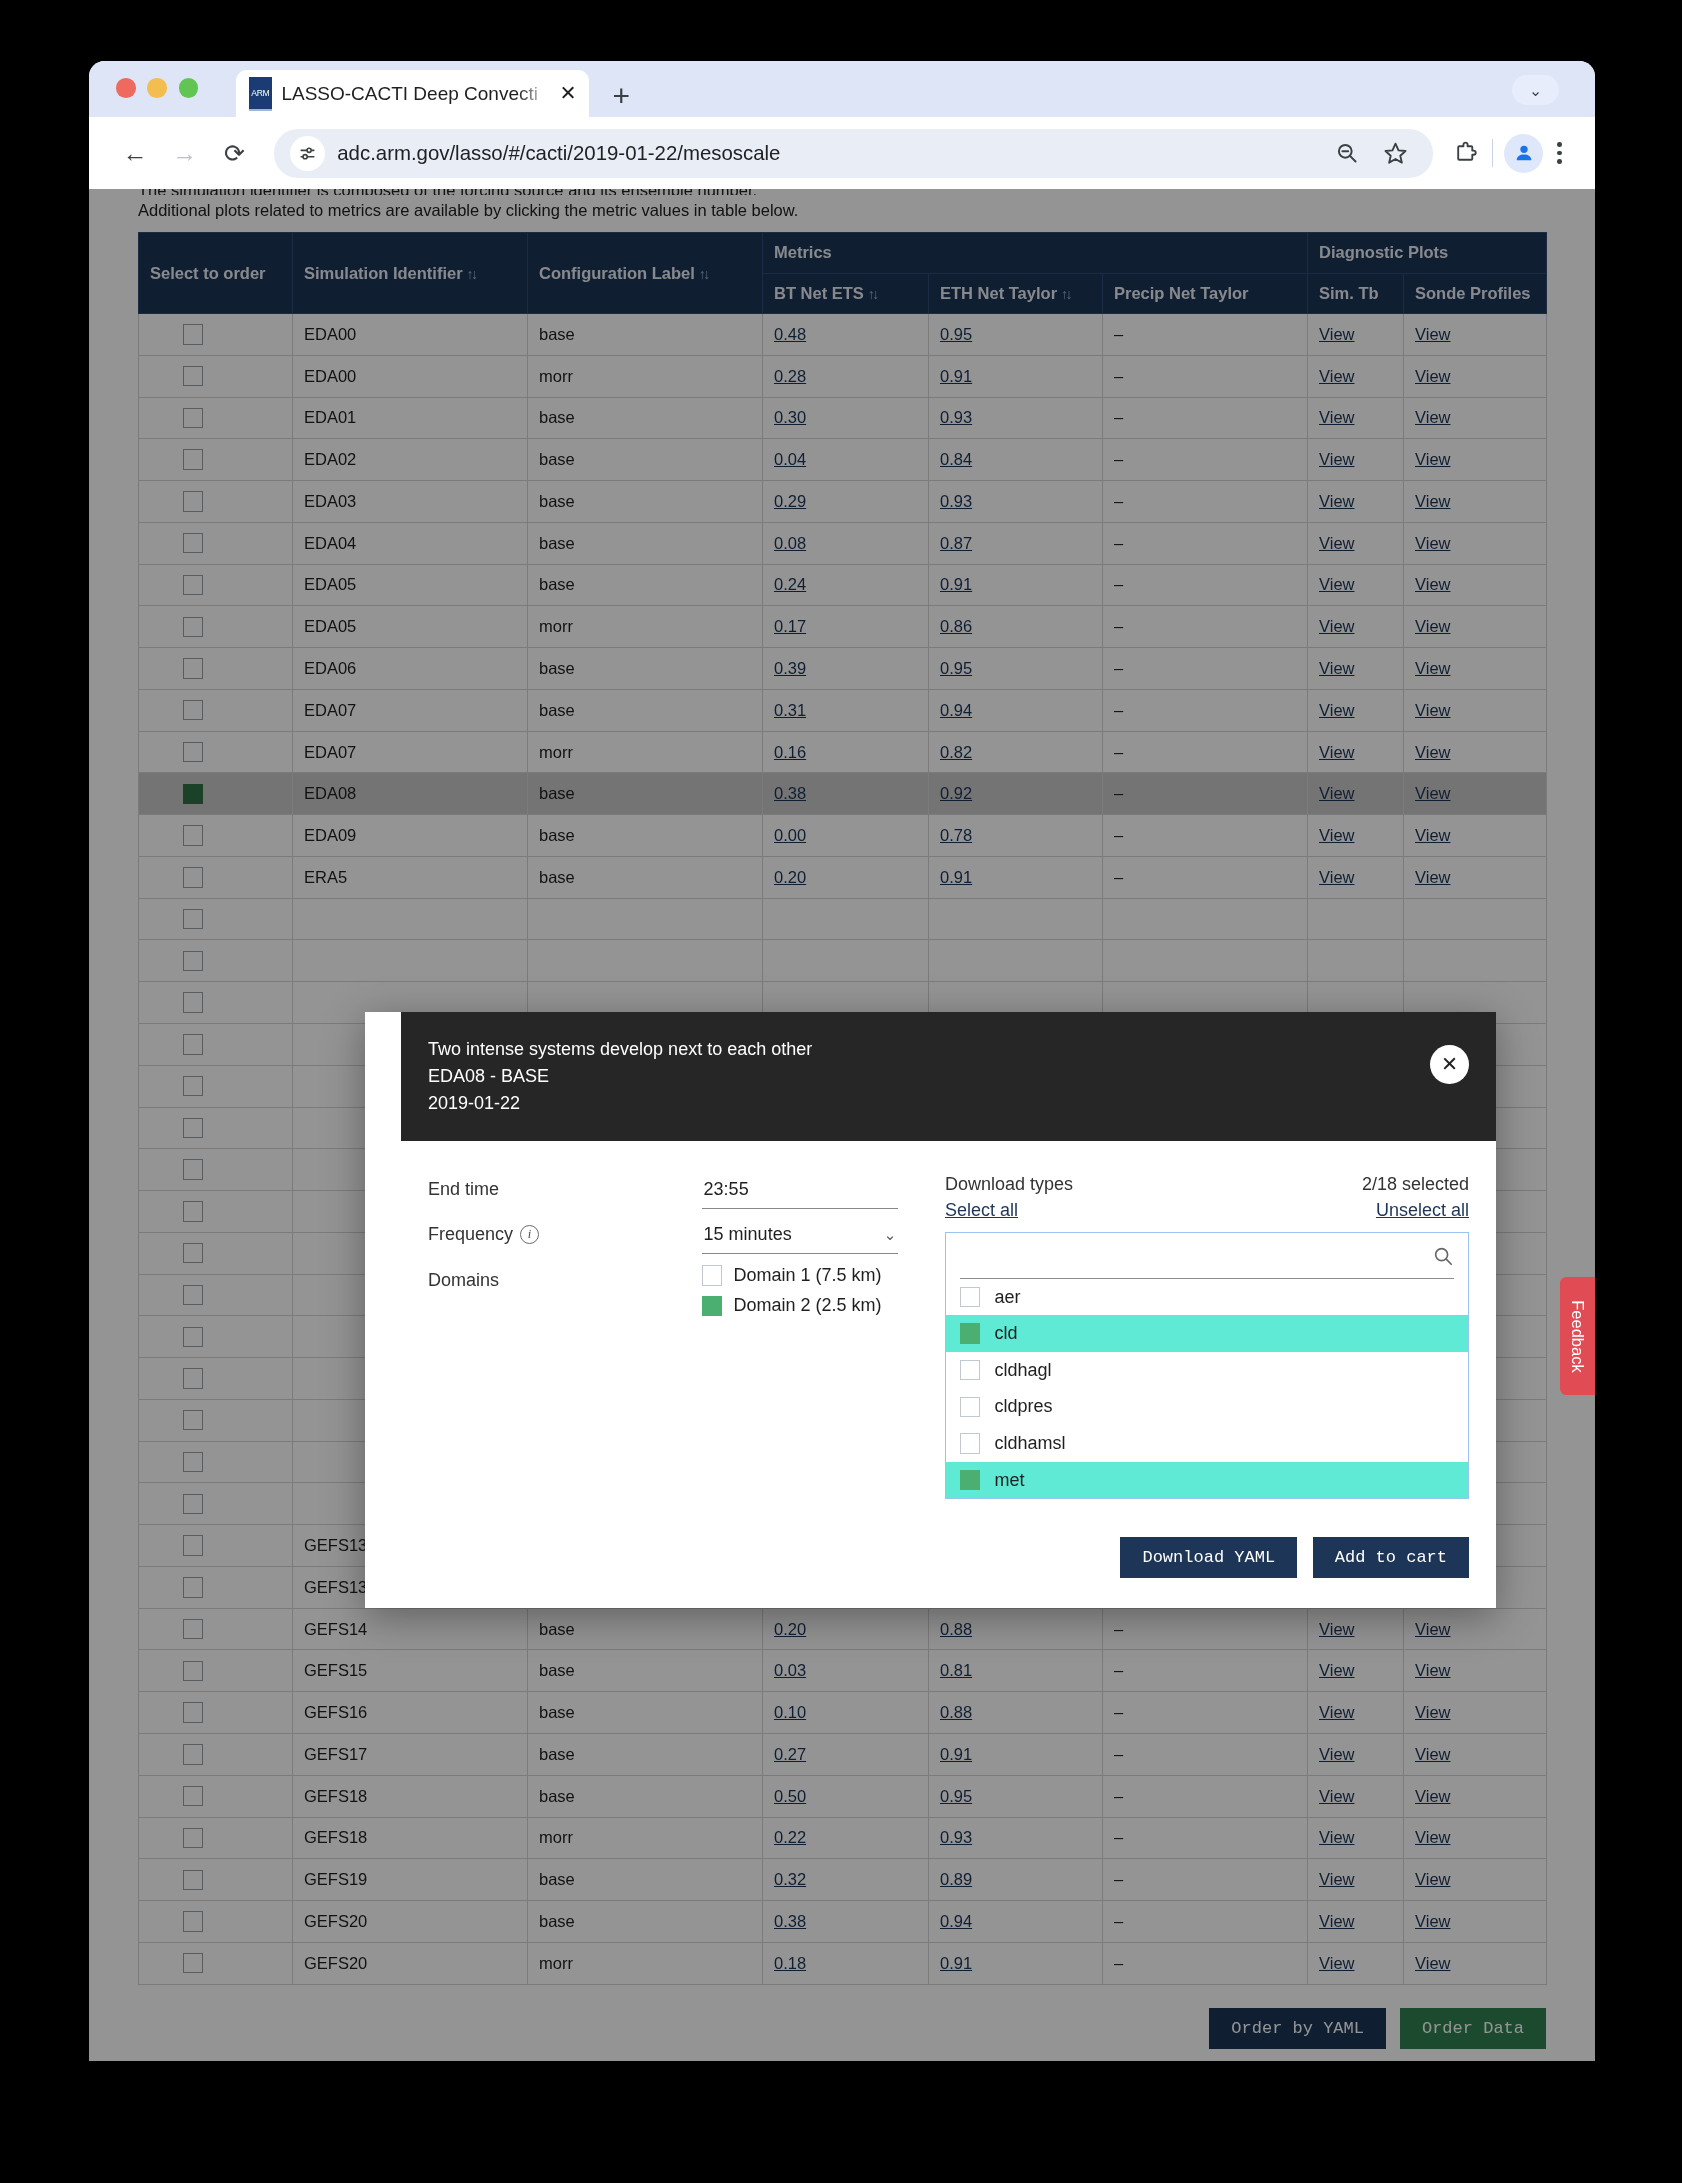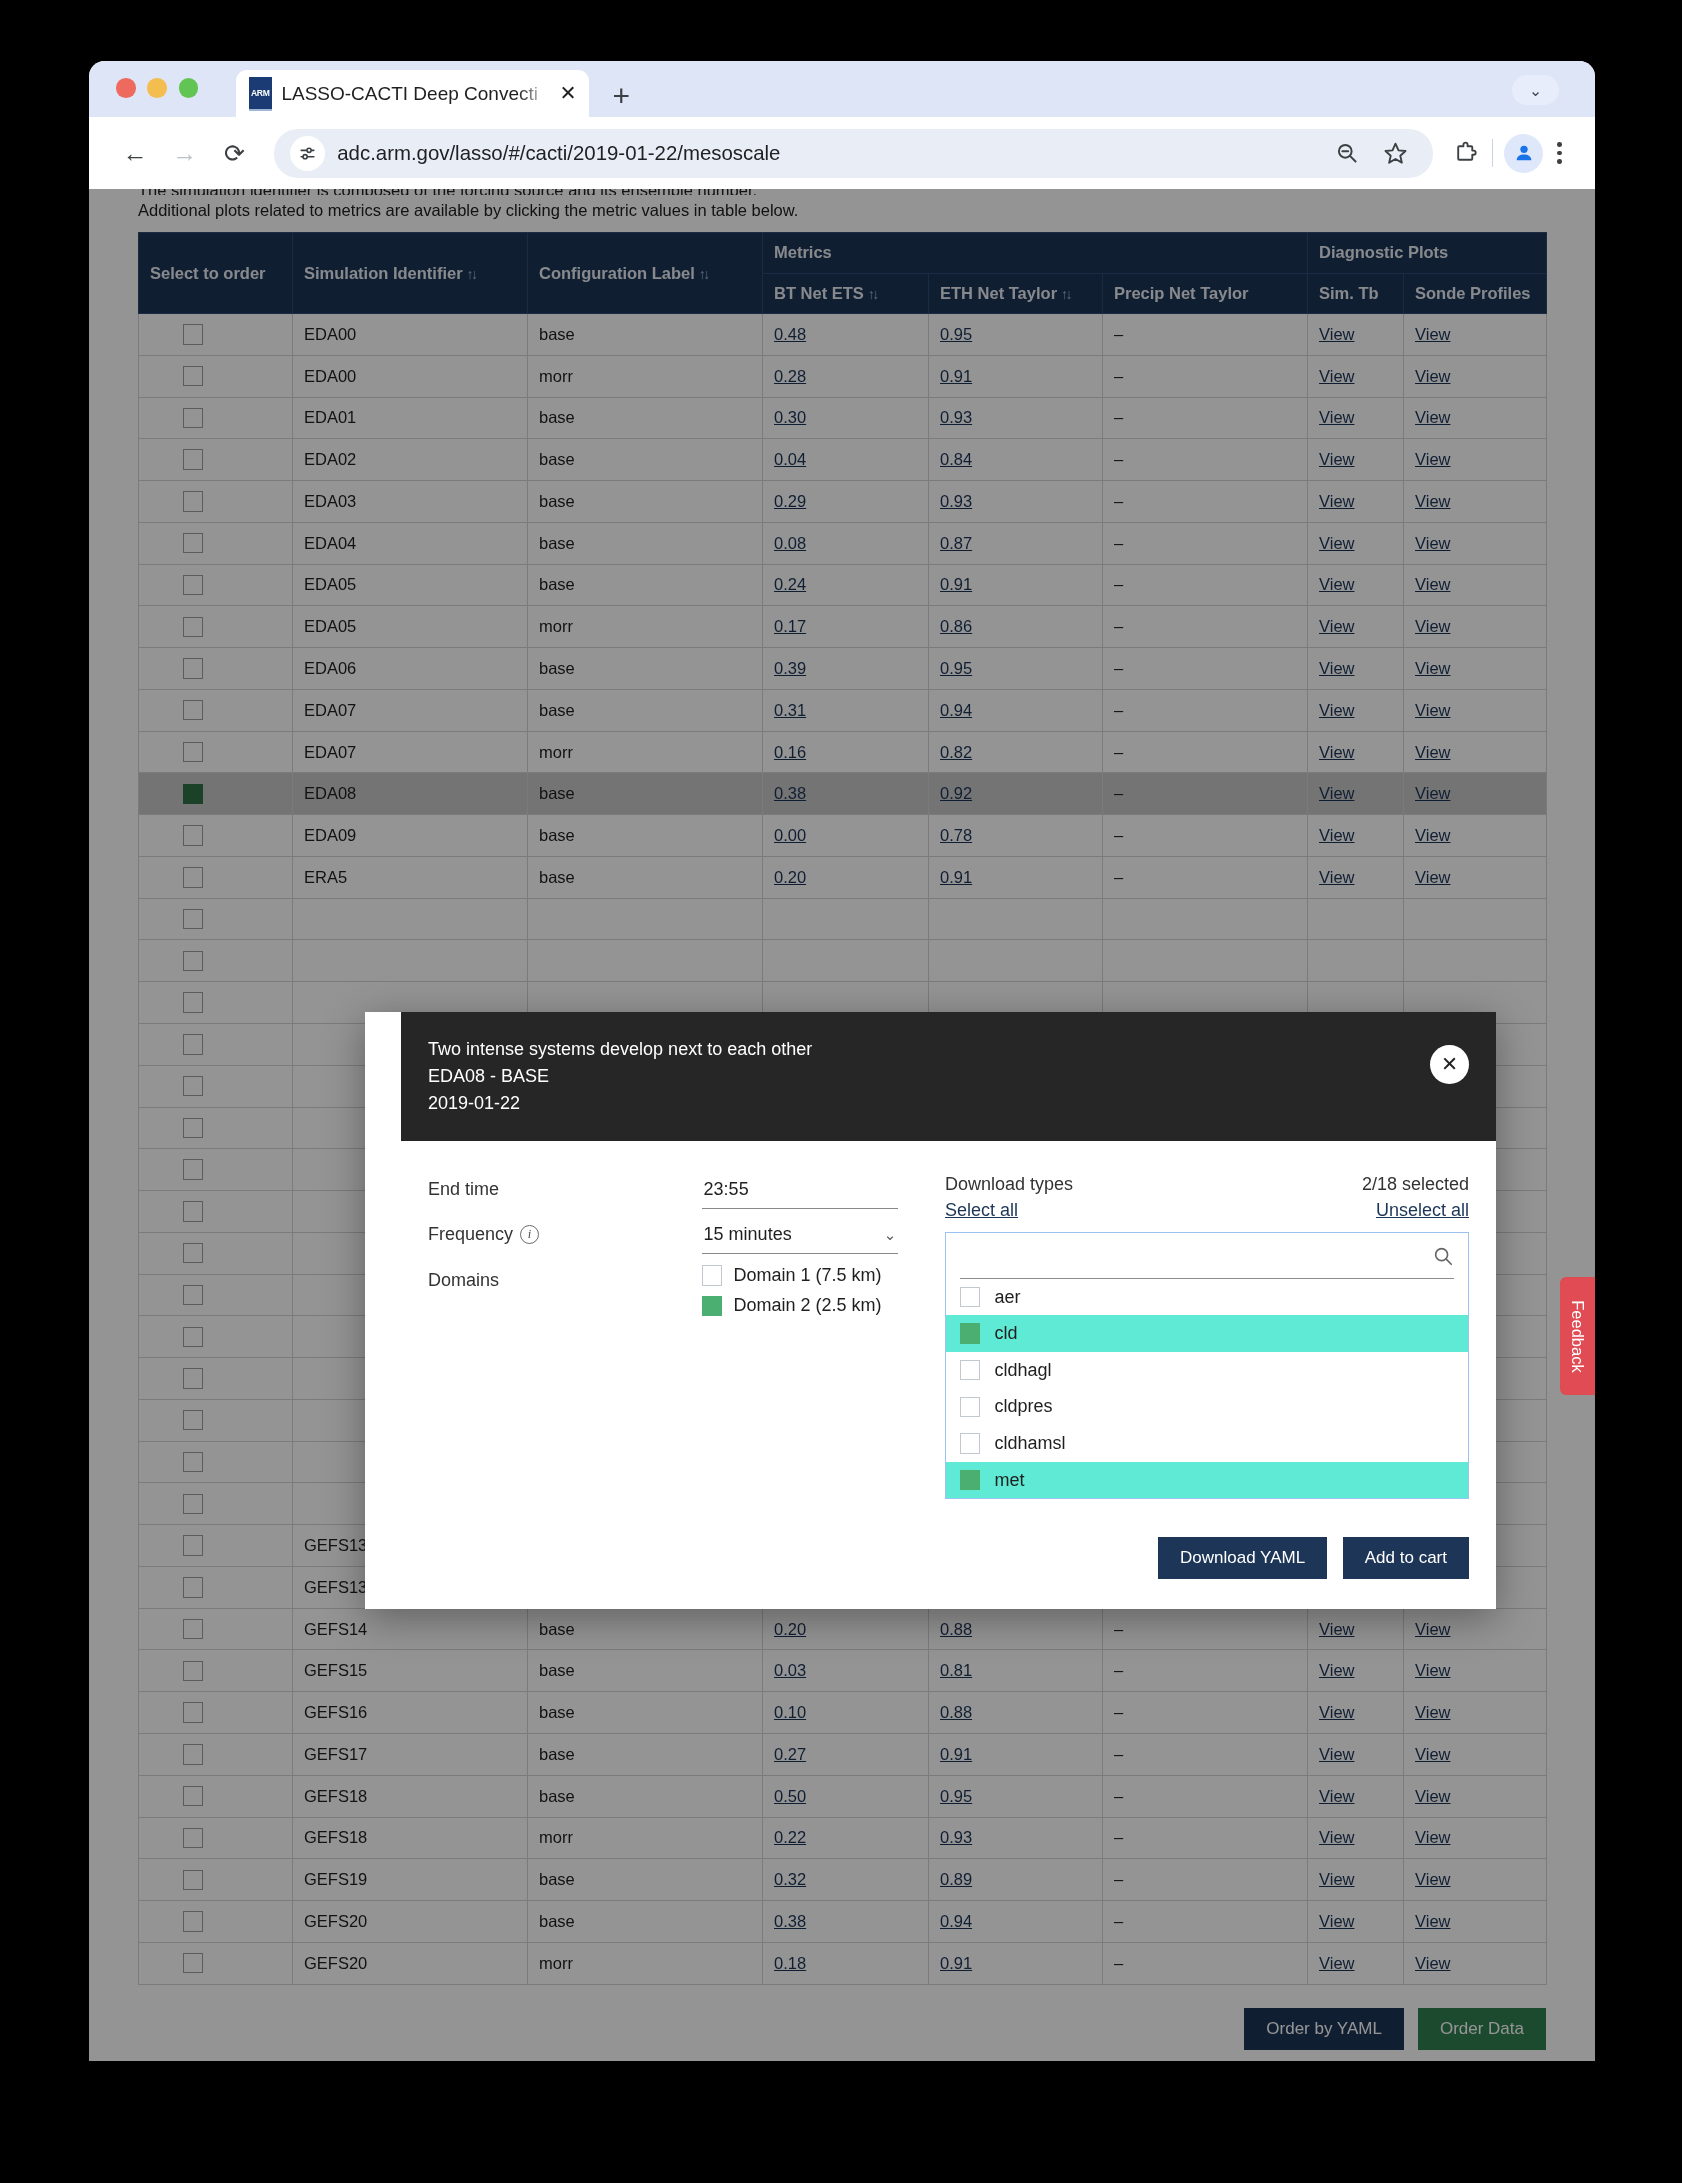--- a/index.html
+++ b/index.html
@@ -46,21 +46,21 @@
     border-radius: 11px 11px 0 0;
     display: flex; align-items: center;
     padding: 0 12.5px;
     gap: 9.4px;
     position: relative;
   }
   .tab-favicon {
     width: 23.5px; height: 34px;
     background: #1a3b73;
     color: #fff;
-    font-size: 8.6px; font-weight: bold;
+    font-size: 8.6px; font-weight: normal;
     display: flex; align-items: center; justify-content: center;
     letter-spacing: -0.4px;
     border-bottom: 2.4px solid #9fb6d8;
     flex: 0 0 auto;
   }
   .tab-title {
     font-size: 19px; color: #1f1f1f;
     white-space: nowrap; overflow: hidden;
     flex: 1;
     -webkit-mask-image: linear-gradient(to right, #000 88%, transparent 100%);
@@ -220,21 +220,21 @@
   .bottom-actions {
     display: flex; justify-content: flex-end;
     gap: 14px;
     padding: 23.5px 0 31px 0;
   }
   .btn {
     font-size: 17px;
     color: #fff;
     padding: 11px 22px;
     border: none;
-    font-family: Liberation Sans, sans-serif;
+    font-family: Liberation Mono, monospace;
     text-align: right;
   }
   .btn.navy { background: #1d3557; }
   .btn.green { background: #2f8050; }
 
   
   .scrim {
     position: absolute; inset: 0;
     background: rgba(0,0,0,0.42);
     z-index: 40;

